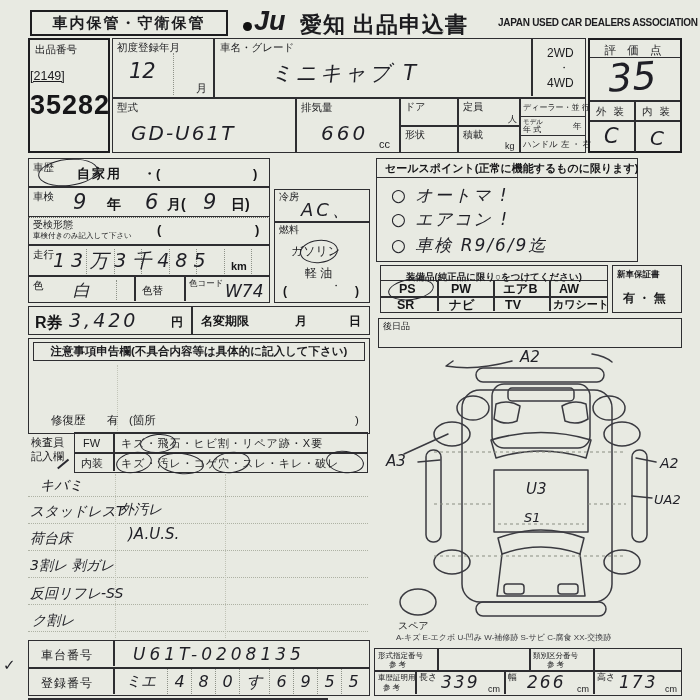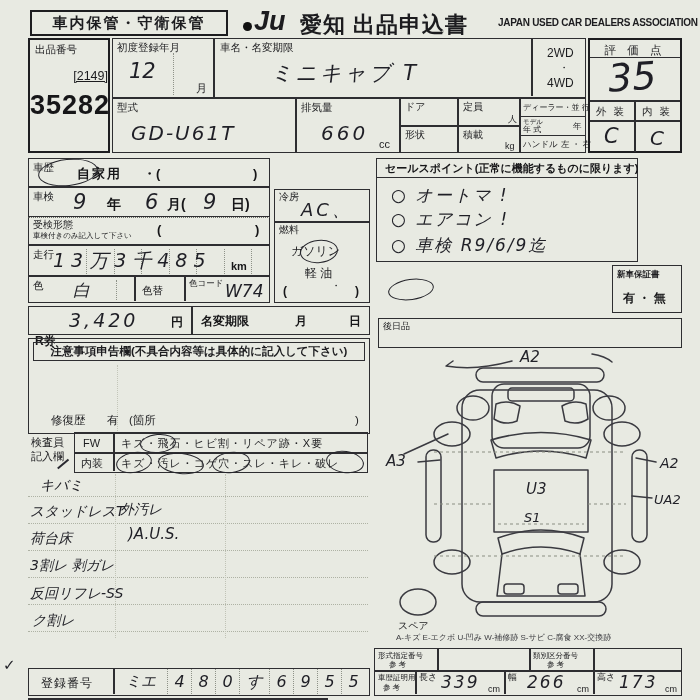--- a/index.html
+++ b/index.html
@@ -27,33 +27,33 @@
   <div class="bx2 cell" style="left:30px;top:10px;width:198px;height:26px;">
     <span style="font-weight:bold;font-size:15px;letter-spacing:2px;">車内保管・守衛保管</span>
   </div>
   <div style="position:absolute;left:243px;top:22px;width:9px;height:9px;background:#111;border-radius:50%;"></div>
   <div style="position:absolute;left:254px;top:6px;font-weight:bold;font-style:italic;font-size:27px;">Ju</div>
   <div style="position:absolute;left:300px;top:10px;font-weight:bold;font-size:22px;letter-spacing:1px;">愛知 出品申込書</div>
   <div style="position:absolute;left:498px;top:17px;font-weight:bold;font-size:10px;letter-spacing:-0.3px;">JAPAN USED CAR DEALERS ASSOCIATION</div>
 
   <div class="bx2" style="left:28px;top:38px;width:82px;height:115px;">
     <span class="lb" style="left:5px;top:4px;">出品番号</span>
-    <span class="lb" style="left:0;top:30px;width:100%;text-align:right;font-size:12.5px;text-decoration:underline;">[2149]</span>
+    <span class="lb" style="left:0;top:30px;width:100%;text-align:left;font-size:12.5px;text-decoration:underline;">[2149]</span>
     <span class="lbb" style="left:0;top:52px;width:100%;text-align:center;font-size:27px;letter-spacing:1px;">35282</span>
   </div>
 
   <div class="bx" style="left:112px;top:38px;width:102px;height:60px;">
     <span class="lb" style="left:4px;top:3px;">初度登録年月</span>
     <div class="dotv" style="left:60px;top:14px;height:42px;"></div>
     <span class="hw" style="left:16px;top:22px;font-size:21px;">12</span>
     <span class="lb" style="left:83px;top:44px;font-size:11px;">月</span>
   </div>
 
   <div class="bx" style="left:214px;top:38px;width:372px;height:60px;">
-    <span class="lb" style="left:5px;top:3px;">車名・名変期限</span>
+    <span class="lb" style="left:5px;top:3px;">車名・グレード</span>
     <span class="hw" style="left:56px;top:24px;font-size:21px;letter-spacing:3px;">ミニキャブ T</span>
     <div class="vline" style="left:316px;top:0;height:57px;"></div>
     <span class="lb" style="left:332px;top:8px;font-size:12px;">2WD</span>
     <span class="lb" style="left:344px;top:24px;font-size:10px;">・</span>
     <span class="lb" style="left:332px;top:38px;font-size:12px;">4WD</span>
   </div>
 
   <div class="bx2" style="left:588px;top:38px;width:94px;height:115px;">
     <div style="position:absolute;left:0;top:0;width:100%;height:18px;border-bottom:1.5px solid #2e2e31;box-sizing:border-box;text-align:center;">
       <span style="font-size:11.5px;letter-spacing:4px;line-height:17px;">評 価 点</span>
@@ -167,33 +167,50 @@
 
   <div class="bx" style="left:376px;top:158px;width:262px;height:104px;">
     <div style="position:absolute;left:0;top:0;width:100%;height:19px;border-bottom:1.5px solid #2e2e31;box-sizing:border-box;">
       <span class="lbb" style="left:8px;top:4px;font-size:11px;">セールスポイント(正常に機能するものに限ります)</span>
     </div>
     <span class="hw" style="left:14px;top:28px;font-size:17px;letter-spacing:2px;">○ オートマ !</span>
     <span class="hw" style="left:14px;top:52px;font-size:17px;letter-spacing:2px;">○ エアコン !</span>
     <span class="hw" style="left:14px;top:78px;font-size:17px;letter-spacing:2px;">○ 車検 R9/6/9迄</span>
   </div>
 
+  <div class="bx" style="left:380px;top:265px;width:228px;height:48px;">
+    <div style="position:absolute;left:0;top:0;width:100%;height:15px;border-bottom:1.5px solid #2e2e31;box-sizing:border-box;text-align:center;">
+      <span style="font-size:9.5px;font-weight:bold;line-height:14px;">装備品(純正品に限り○をつけてください)</span>
+    </div>
+    <div class="vline" style="left:56px;top:15px;height:30px;"></div>
+    <div class="vline" style="left:112px;top:15px;height:30px;"></div>
+    <div class="vline" style="left:168px;top:15px;height:30px;"></div>
+    <div class="hline" style="left:0;top:30px;width:100%;"></div>
+    <span class="lbb" style="left:18px;top:17px;font-size:12.5px;">PS</span>
+    <span class="lbb" style="left:70px;top:17px;font-size:12.5px;">PW</span>
+    <span class="lbb" style="left:122px;top:17px;font-size:12.5px;">エアB</span>
+    <span class="lbb" style="left:178px;top:17px;font-size:12.5px;">AW</span>
+    <span class="lbb" style="left:16px;top:33px;font-size:12.5px;">SR</span>
+    <span class="lbb" style="left:68px;top:33px;font-size:12.5px;">ナビ</span>
+    <span class="lbb" style="left:124px;top:33px;font-size:12.5px;">TV</span>
+    <span class="lbb" style="left:172px;top:33px;font-size:11px;">カワシート</span>
+  </div>
   <div class="oval" style="left:388px;top:279px;width:44px;height:19px;transform:rotate(-8deg);"></div>
 
   <div class="bx" style="left:612px;top:265px;width:70px;height:48px;">
     <span class="lb" style="left:4px;top:4px;font-size:8.5px;font-weight:bold;">新車保証書</span>
     <span class="lbb" style="left:10px;top:26px;font-size:12px;">有 ・ 無</span>
   </div>
 
   <div class="bx" style="left:378px;top:318px;width:304px;height:30px;">
     <span class="lb" style="left:4px;top:3px;font-size:9px;">後日品</span>
   </div>
 
   <div class="bx" style="left:28px;top:306px;width:164px;height:29px;">
-    <span class="lbb" style="left:6px;top:8px;font-size:12px;margin-top:20px;">R券</span>
+    <span class="lbb" style="left:6px;top:8px;font-size:16px;">R券</span>
     <span class="hw" style="left:40px;top:4px;font-size:19px;letter-spacing:3px;">3,420</span>
     <span class="lbb" style="left:142px;top:9px;font-size:12px;">円</span>
   </div>
   <div class="bx" style="left:192px;top:306px;width:178px;height:29px;">
     <span class="lbb" style="left:8px;top:8px;font-size:12px;">名変期限</span>
     <span class="lbb" style="left:102px;top:8px;font-size:12px;">月</span>
     <span class="lbb" style="left:156px;top:8px;font-size:12px;">日</span>
   </div>
 
   <div class="bx" style="left:28px;top:338px;width:342px;height:96px;">
@@ -235,20 +252,25 @@
   <span class="hw" style="left:40px;top:478px;font-size:14px;">キバミ</span>
   <span class="hw" style="left:30px;top:504px;font-size:14px;">スタッドレスT</span>
   <span class="hw" style="left:120px;top:502px;font-size:14px;">外汚レ</span>
   <span class="hw" style="left:30px;top:531px;font-size:14px;">荷台床</span>
   <span class="hw" style="left:128px;top:527px;font-size:15px;">)A.U.S.</span>
   <span class="hw" style="left:30px;top:558px;font-size:14px;">3割レ 剥ガレ</span>
   <span class="hw" style="left:30px;top:586px;font-size:14px;">反回リフレ-SS</span>
   <span class="hw" style="left:32px;top:613px;font-size:14px;">ク割レ</span>
   <span class="hw" style="left:3px;top:658px;font-size:15px;">✓</span>
 
+  <div class="bx" style="left:28px;top:640px;width:342px;height:28px;">
+    <div class="vline" style="left:84px;top:0;height:25px;"></div>
+    <span class="lb" style="left:12px;top:8px;font-size:12px;letter-spacing:1px;">車台番号</span>
+    <span class="hw" style="left:104px;top:5px;font-size:17px;letter-spacing:4px;">U61T-0208135</span>
+  </div>
   <div class="bx" style="left:28px;top:668px;width:342px;height:28px;">
     <div class="vline" style="left:84px;top:0;height:25px;"></div>
     <span class="lb" style="left:12px;top:8px;font-size:12px;letter-spacing:1px;">登録番号</span>
     <div style="position:absolute;left:86px;top:0;height:25px;display:flex;">
       <span class="cell hw" style="position:static;width:52px;font-size:15px;">ミエ</span>
       <span class="cell hw" style="position:static;width:24px;font-size:16px;border-left:1.5px dotted #8e9288;">4</span>
       <span class="cell hw" style="position:static;width:24px;font-size:16px;border-left:1.5px dotted #8e9288;">8</span>
       <span class="cell hw" style="position:static;width:24px;font-size:16px;border-left:1.5px dotted #8e9288;">0</span>
       <span class="cell hw" style="position:static;width:30px;font-size:16px;border-left:1.5px dotted #8e9288;">す</span>
       <span class="cell hw" style="position:static;width:24px;font-size:16px;border-left:1.5px dotted #8e9288;">6</span>

